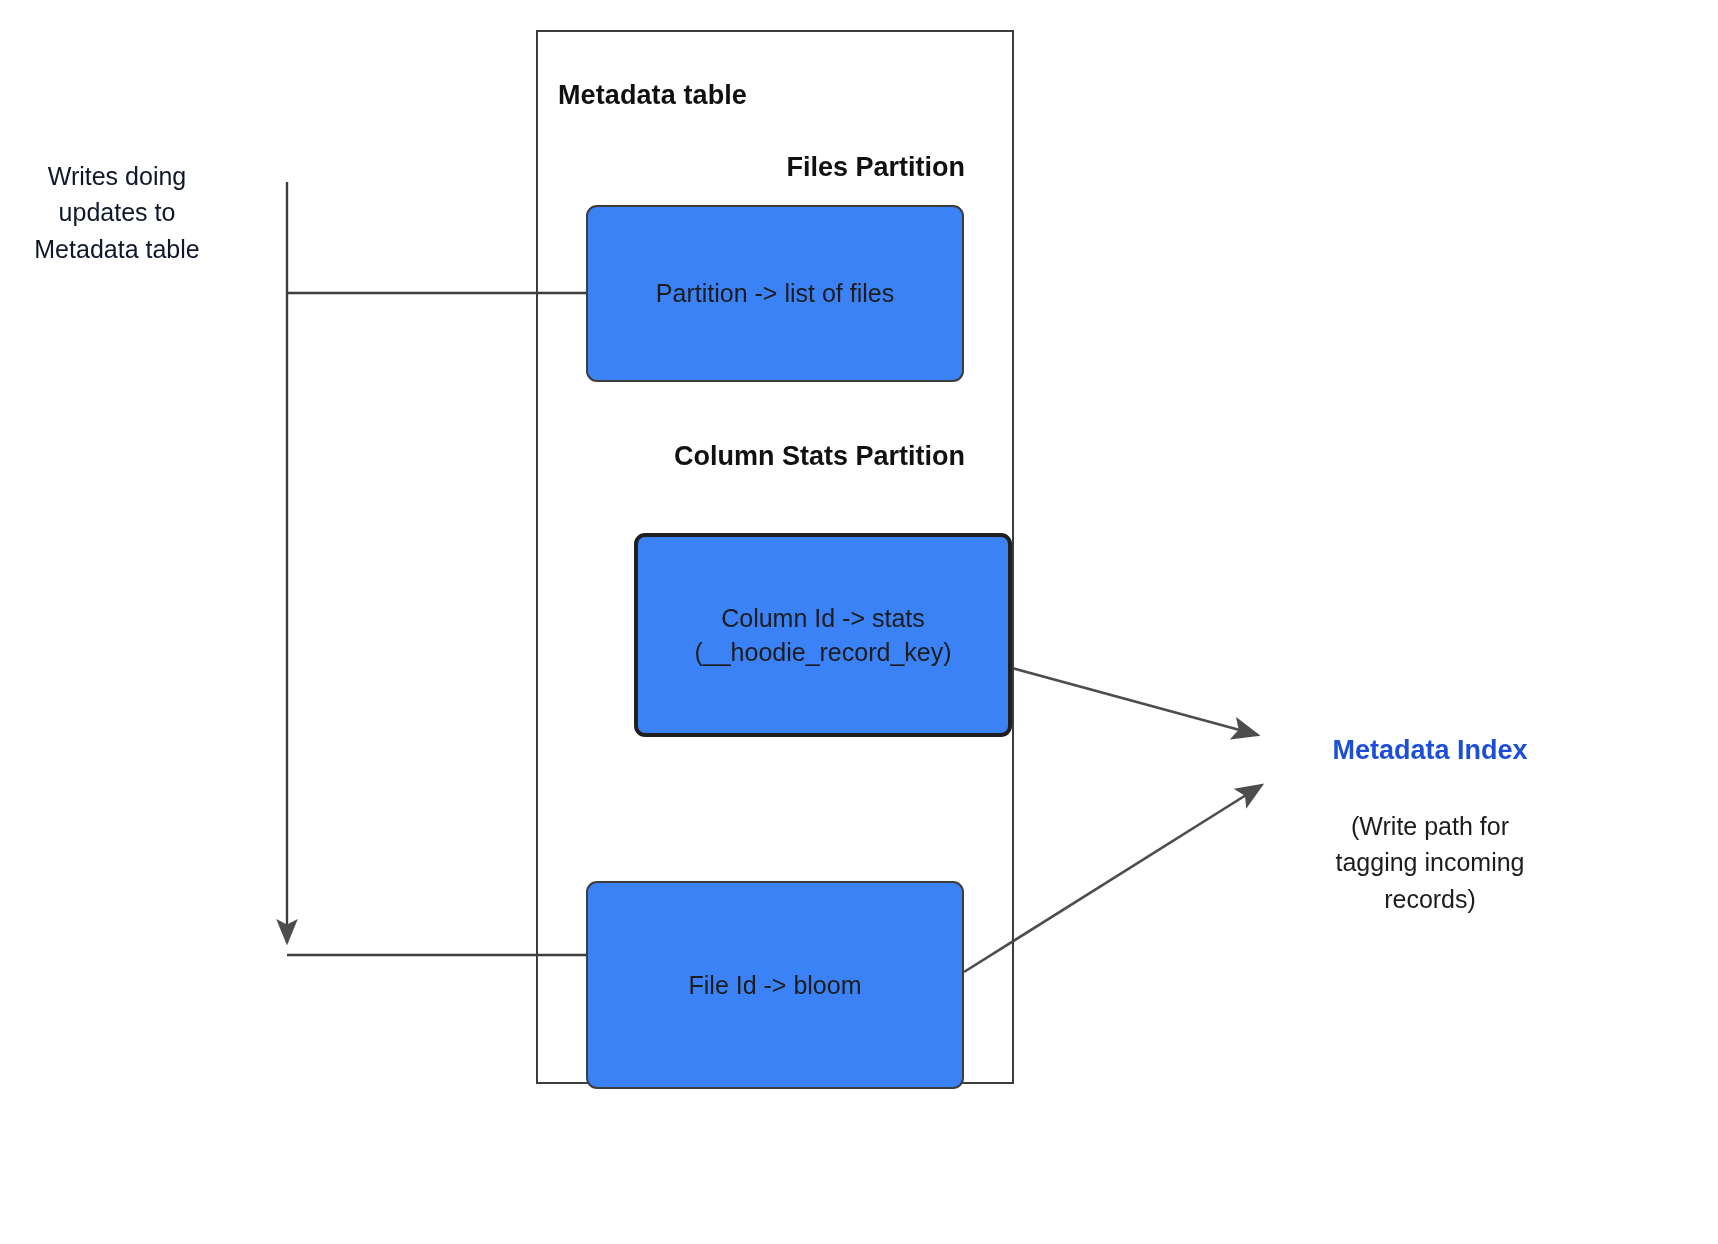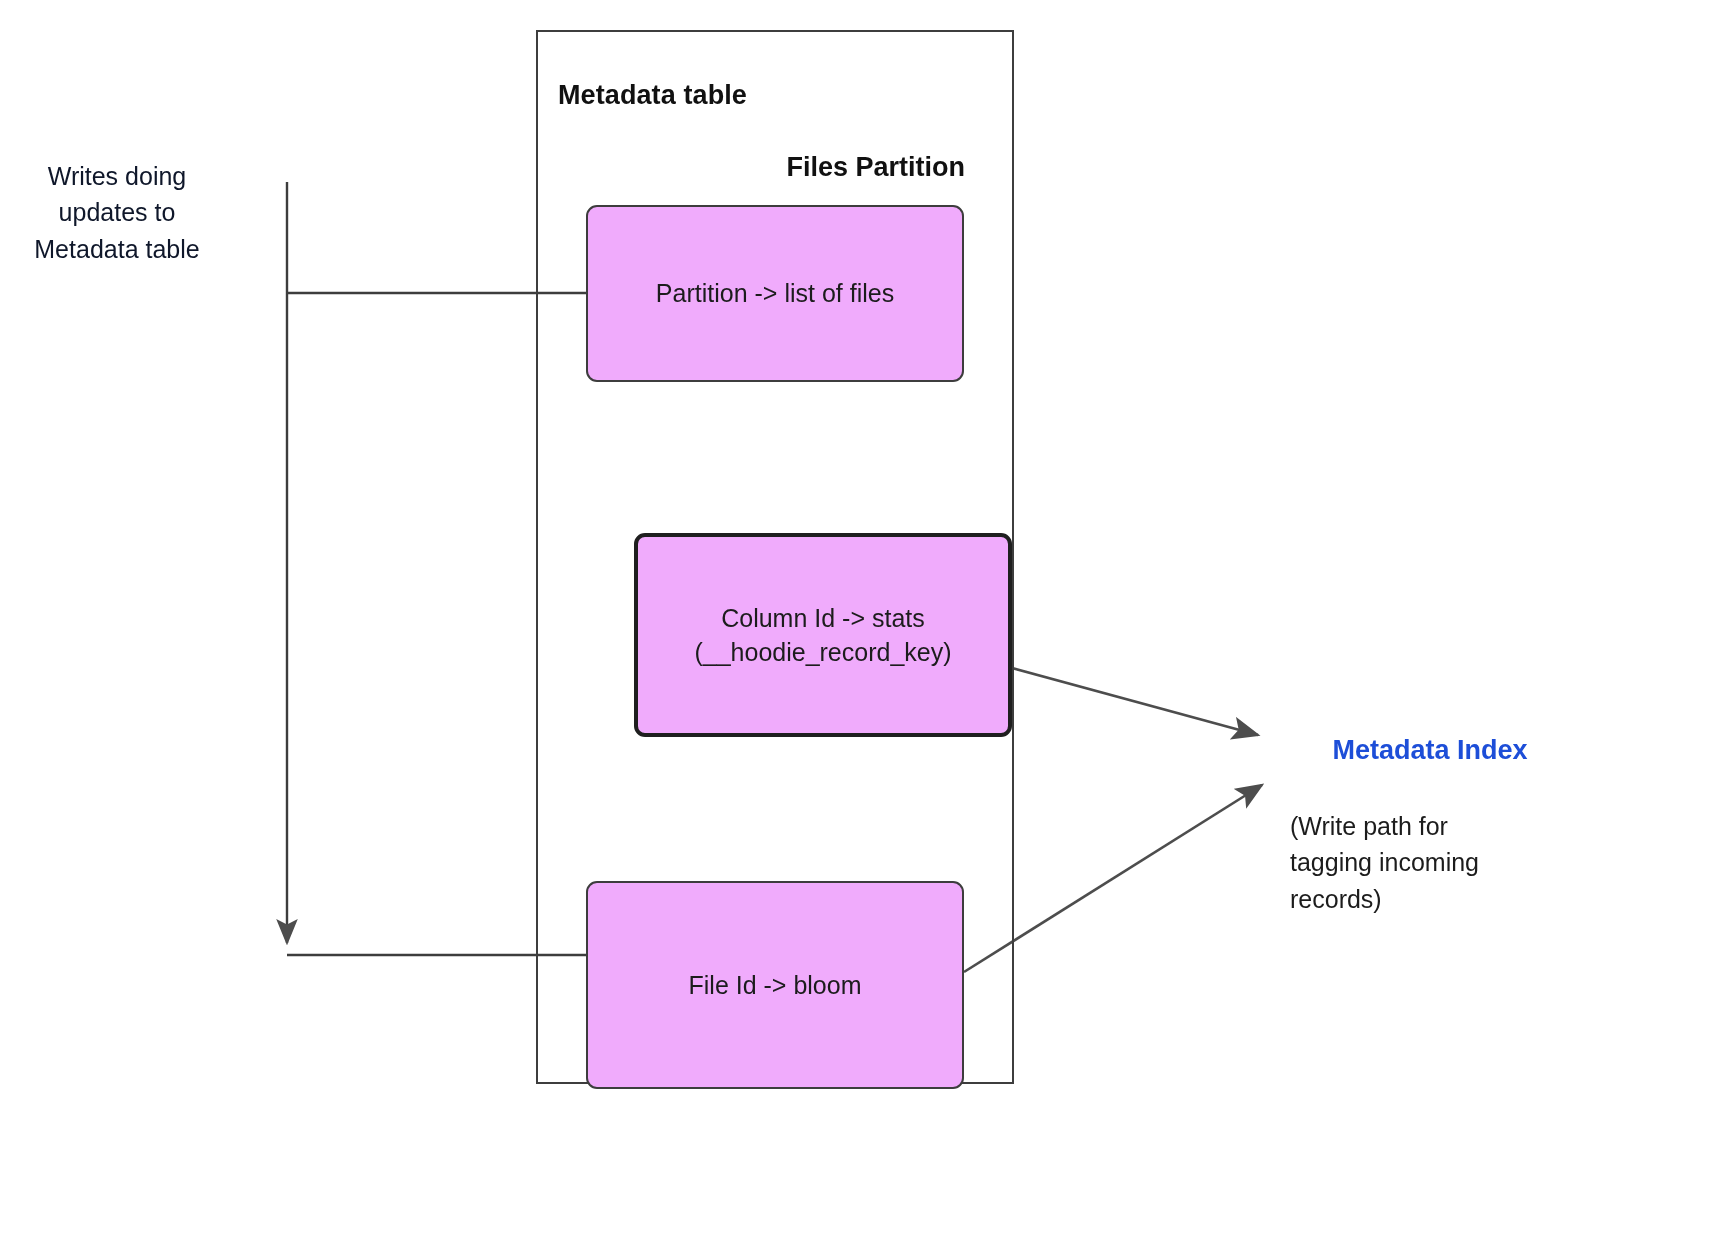--- a/index.html
+++ b/index.html
@@ -62,21 +62,21 @@
   #heading-files      { left: 585px; top: 148px; }
   #heading-colstats   { left: 585px; top: 437px; }
   #heading-bloom      { left: 585px; top: 787px; }
 
   
   .partition-box {
     position: absolute;
     box-sizing: border-box;
     border: 2.5px solid #3d3d3d;
     border-radius: 11px;
-    background: #f0abfc;
+    background: #3b82f6;
     display: flex;
     align-items: center;
     justify-content: center;
     text-align: center;
   }
   .partition-box.emphasis {
     border-width: 4px;
     border-color: #1f1f1f;
   }
   .box-text {
@@ -110,21 +110,21 @@
     font-size: 27px;
     font-weight: bold;
     color: #1d4ed8;
     white-space: nowrap;
   }
   .index-note {
     position: absolute;
     left: 1290px;
     top: 808px;
     width: 280px;
-    text-align: left;
+    text-align: center;
     font-size: 25px;
     color: #1c1c1c;
     line-height: 1.45;
     white-space: pre-line;
   }
 </style>
 </head>
 <body>
 
 <div id="canvas">
@@ -152,20 +152,22 @@
 Metadata table</div>
 
   <div class="outer-container"></div>
   <div class="container-title">Metadata table</div>
 
   <div class="partition-heading" id="heading-files">Files Partition</div>
   <div class="partition-box" id="box-files">
     <span class="box-text">Partition -&gt; list of files</span>
   </div>
 
+  <div class="partition-heading" id="heading-colstats">Column Stats
+Partition</div>
   <div class="partition-box emphasis" id="box-colstats">
     <span class="box-text">Column Id  -&gt; stats
 (__hoodie_record_key)</span>
   </div>
 
   <div class="partition-box" id="box-bloom">
     <span class="box-text">File Id -&gt; bloom</span>
   </div>
 
   <div class="index-title">Metadata Index</div>

